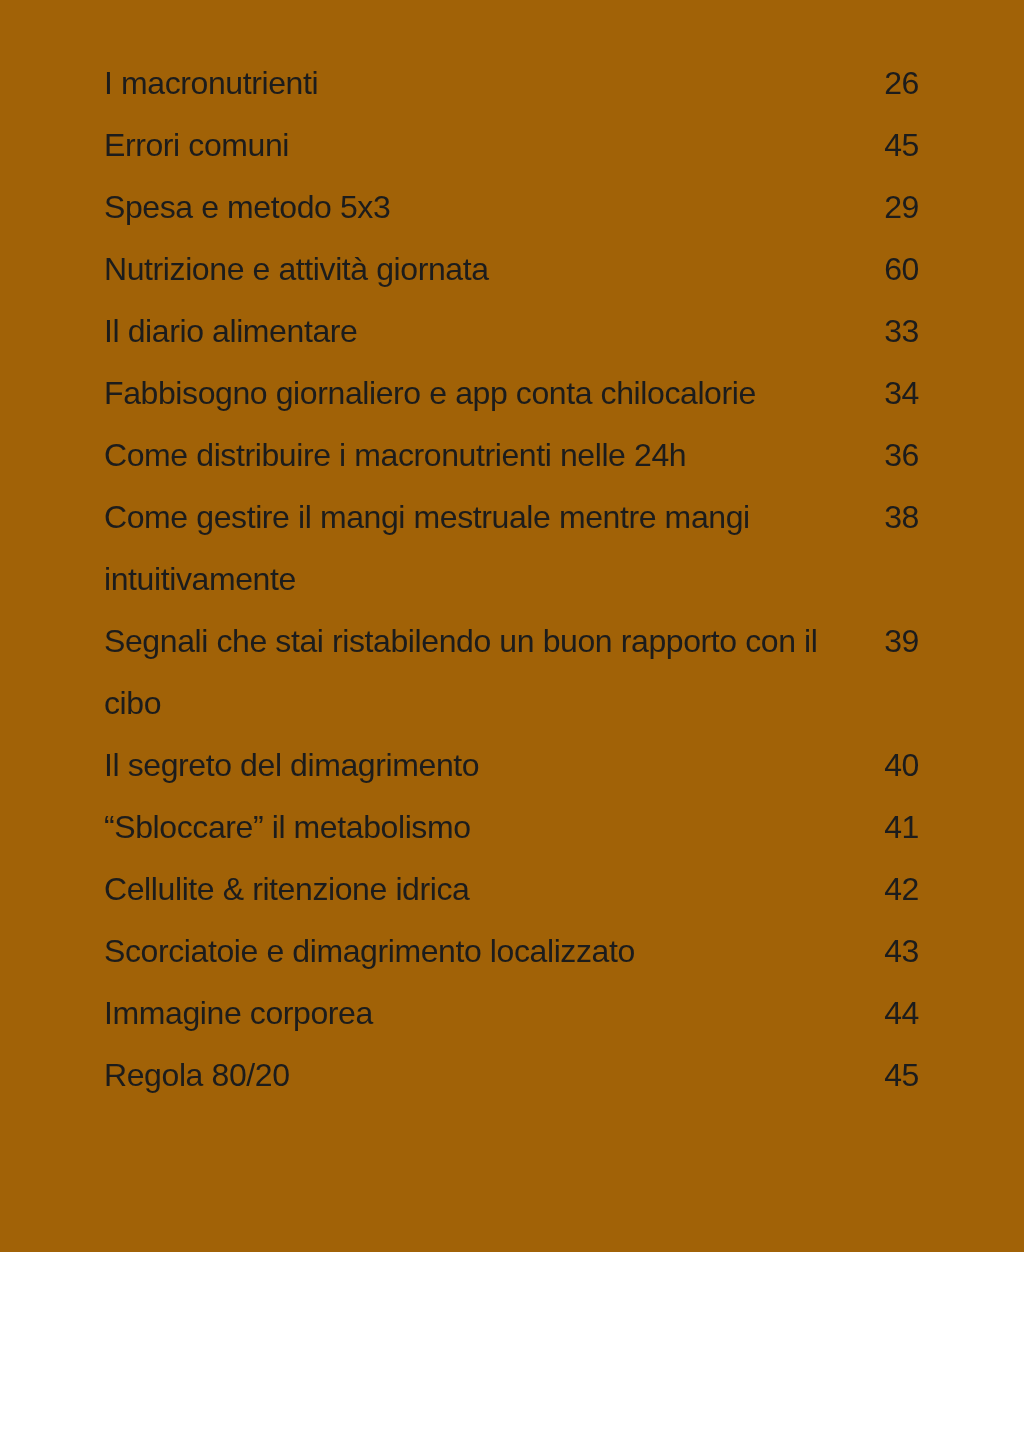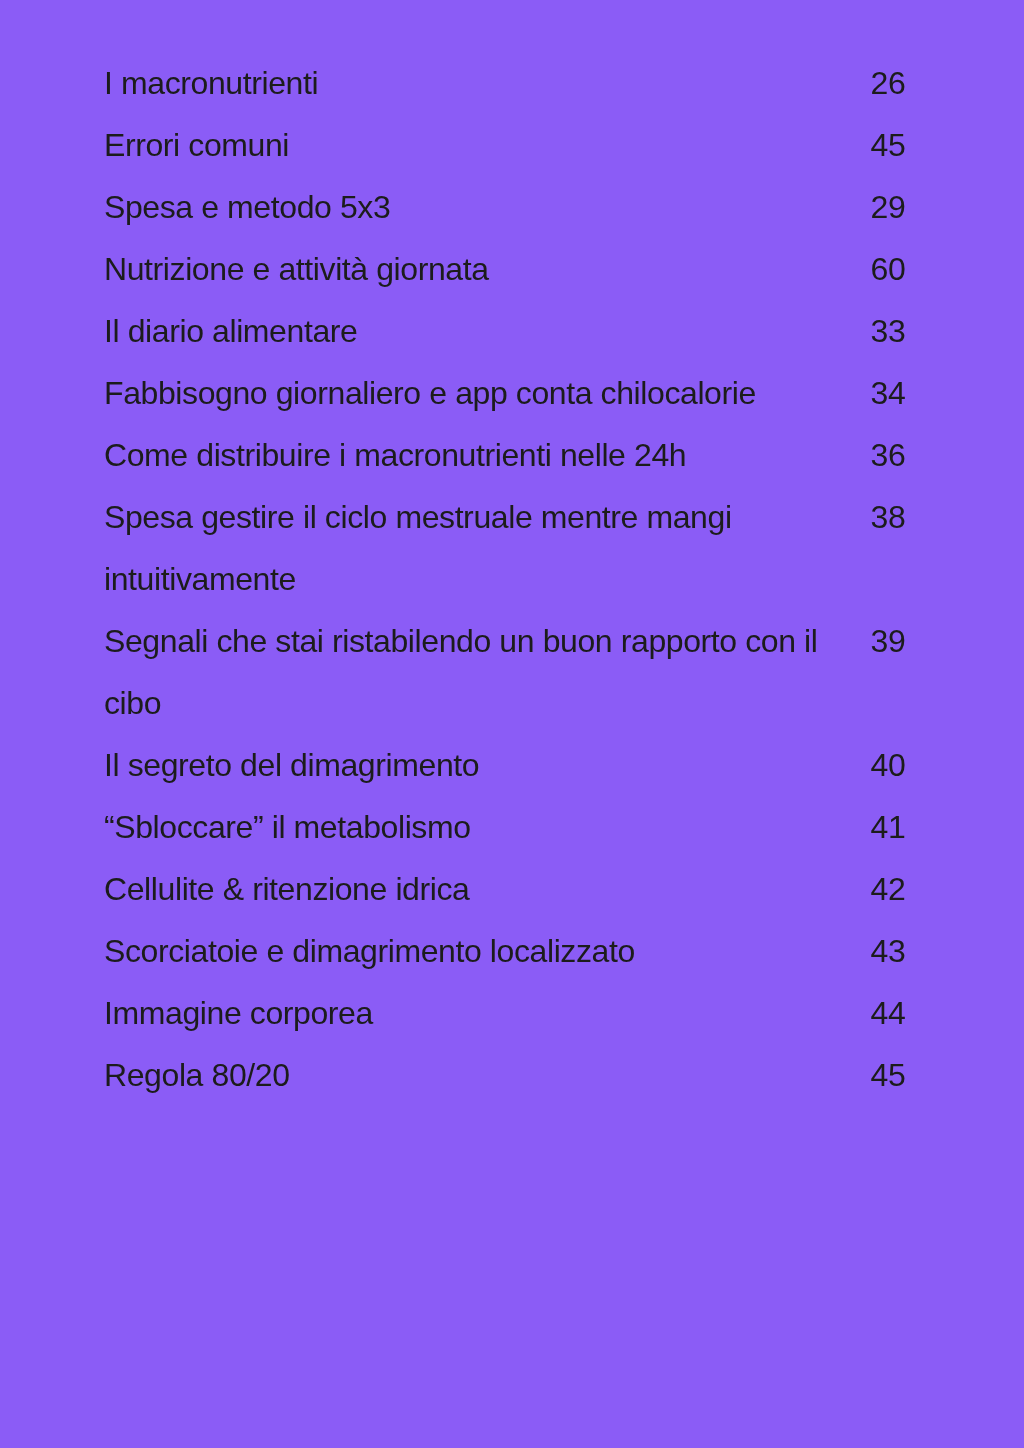--- a/index.html
+++ b/index.html
@@ -6,22 +6,22 @@
 
   html, body {
     width: 1024px;
     height: 1448px;
     background: #ffffff;
     overflow: hidden;
   }
 
   .page {
     width: 1024px;
-    height: 1448px;
-    background: #8b5cf6;
+    height: 1252px;
+    background: #a16207;
     padding: 52px 105px 0 104px;
     font-family: "Liberation Sans", "DejaVu Sans", sans-serif;
     font-stretch: condensed;
     color: #1c1c1c;
   }
 
   .toc {
     width: 100%;
   }
 
@@ -36,21 +36,21 @@
 
   .toc-title {
     flex: 1 1 auto;
     padding-right: 18px;
     font-weight: 400;
   }
 
   .toc-page {
     flex: 0 0 auto;
     width: 62px;
-    text-align: center;
+    text-align: right;
     white-space: nowrap;
     font-weight: 400;
   }
 </style>
 </head>
 <body>
 
 <div class="page">
   <div class="toc" id="toc-list">
   <div class="toc-row">
@@ -84,21 +84,21 @@
     <span class="toc-page">34</span>
   </div>
 
   <div class="toc-row">
     <span class="toc-title">Come distribuire i macronutrienti nelle 24h</span>
     <span class="toc-page">36</span>
   </div>
 
 
   <div class="toc-row">
-    <span class="toc-title">Spesa gestire il ciclo mestruale mentre mangi intuitivamente</span>
+    <span class="toc-title">Come gestire il mangi mestruale mentre mangi intuitivamente</span>
     <span class="toc-page">38</span>
   </div>
 
   <div class="toc-row">
     <span class="toc-title">Segnali che stai ristabilendo un buon rapporto con il cibo</span>
     <span class="toc-page">39</span>
   </div>
 
   <div class="toc-row">
     <span class="toc-title">Il segreto del dimagrimento</span>

